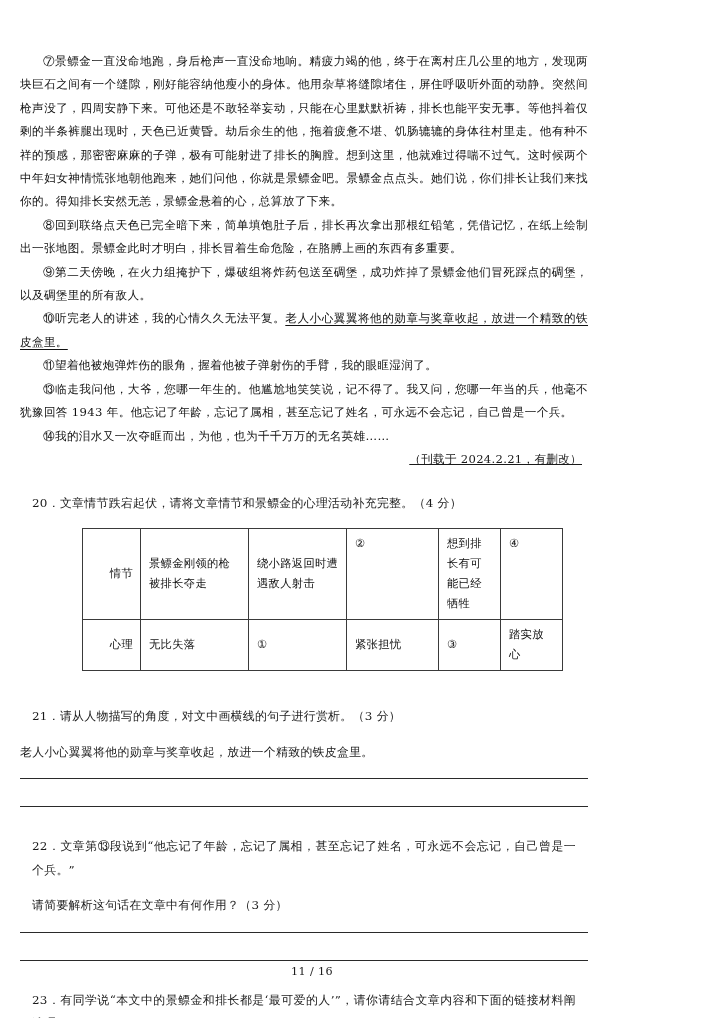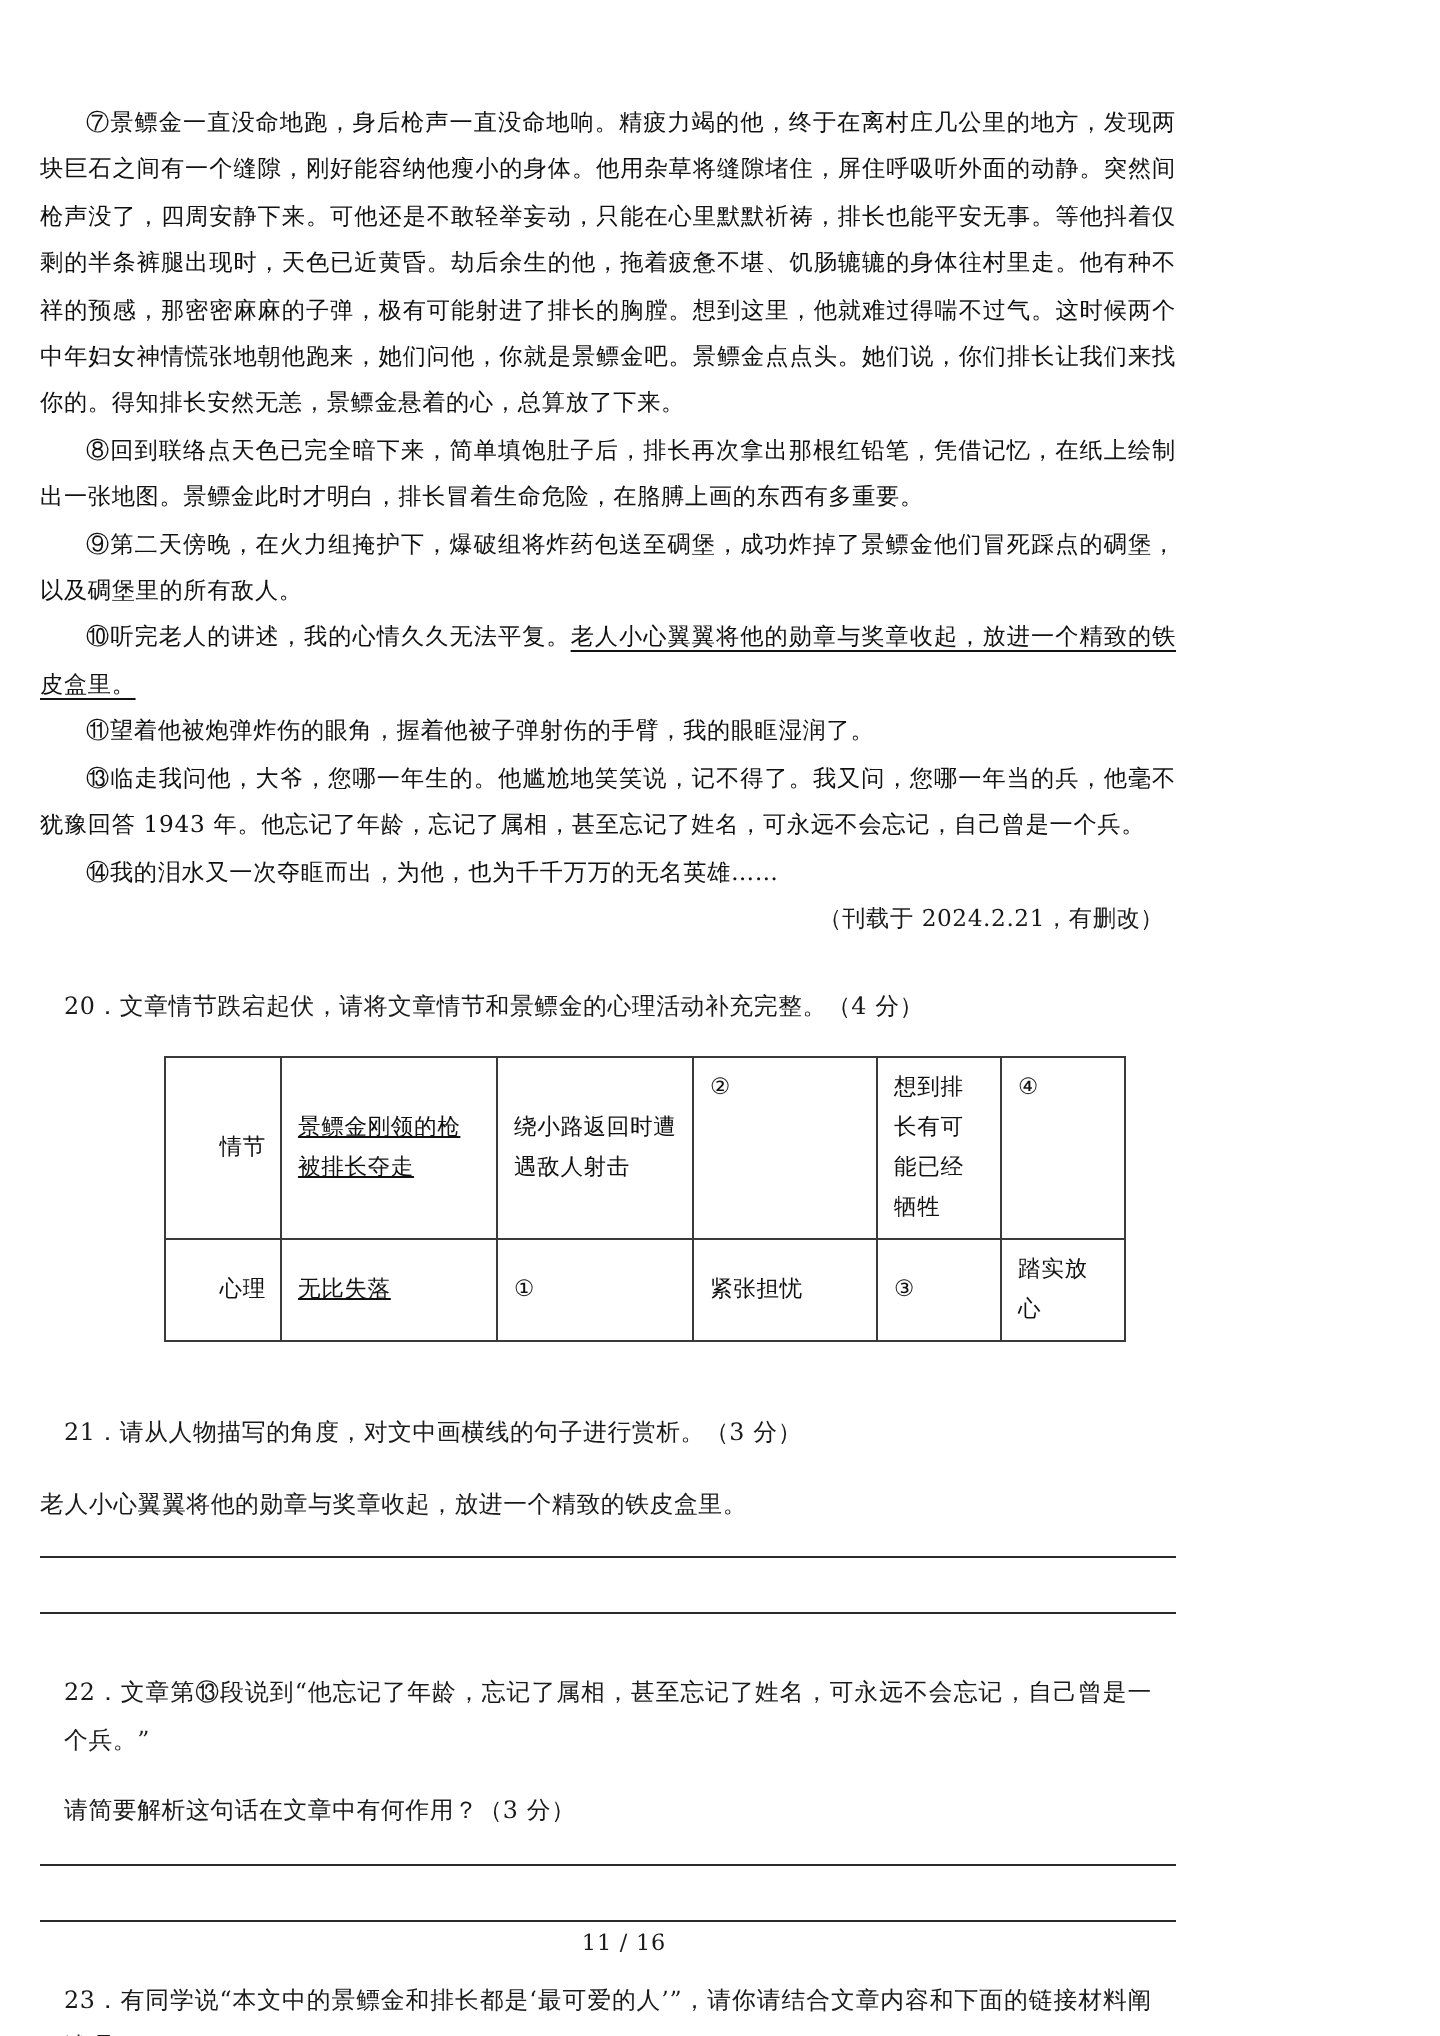--- a/index.html
+++ b/index.html
@@ -41,20 +41,21 @@
     text-decoration-thickness: 1px;
   }
 
   .source-line {
     font-size: 11.6px;
     line-height: 23.4px;
     text-align: right;
     margin: 0;
     padding-right: 6px;
     letter-spacing: 0.3px;
+    text-decoration: underline;
   }
 
   
   .q {
     font-size: 11.9px;
     line-height: 23.6px;
     margin: 12px;
     letter-spacing: 0.3px;
     text-align: justify;
     text-justify: inter-ideograph;
@@ -99,21 +100,21 @@
   }
   table.plot-table tr.row-plot td {
     height: 80px;
     vertical-align: middle;
   }
   table.plot-table tr.row-mind td {
     height: 30px;
     vertical-align: middle;
   }
   td.col-head { width: 58px; text-align: right; margin-top: 45px; }
-  td.c1 { width: 108px; text-decoration: underline; }
+  td.c1 { width: 108px; }
   td.c2 { width: 98px; }
   td.c3 { width: 92px; }
   td.c4 { width: 62px; }
   td.c5 { width: 62px; }
   .cell-top { vertical-align: top !important; }
 
   
   .footer {
     position: absolute;
     left: 0;

